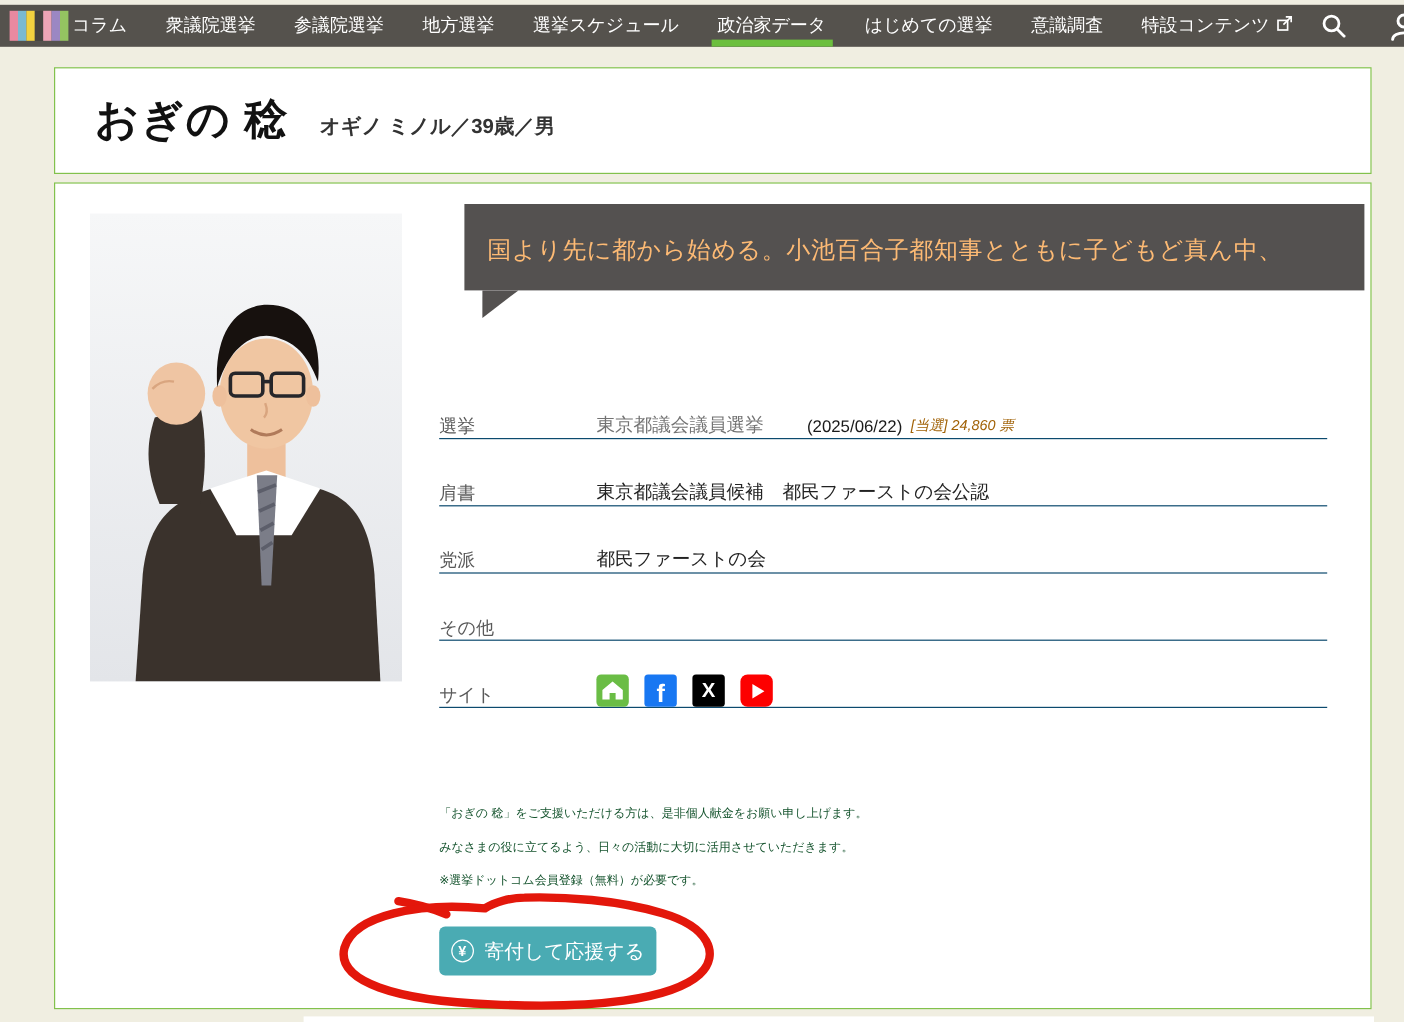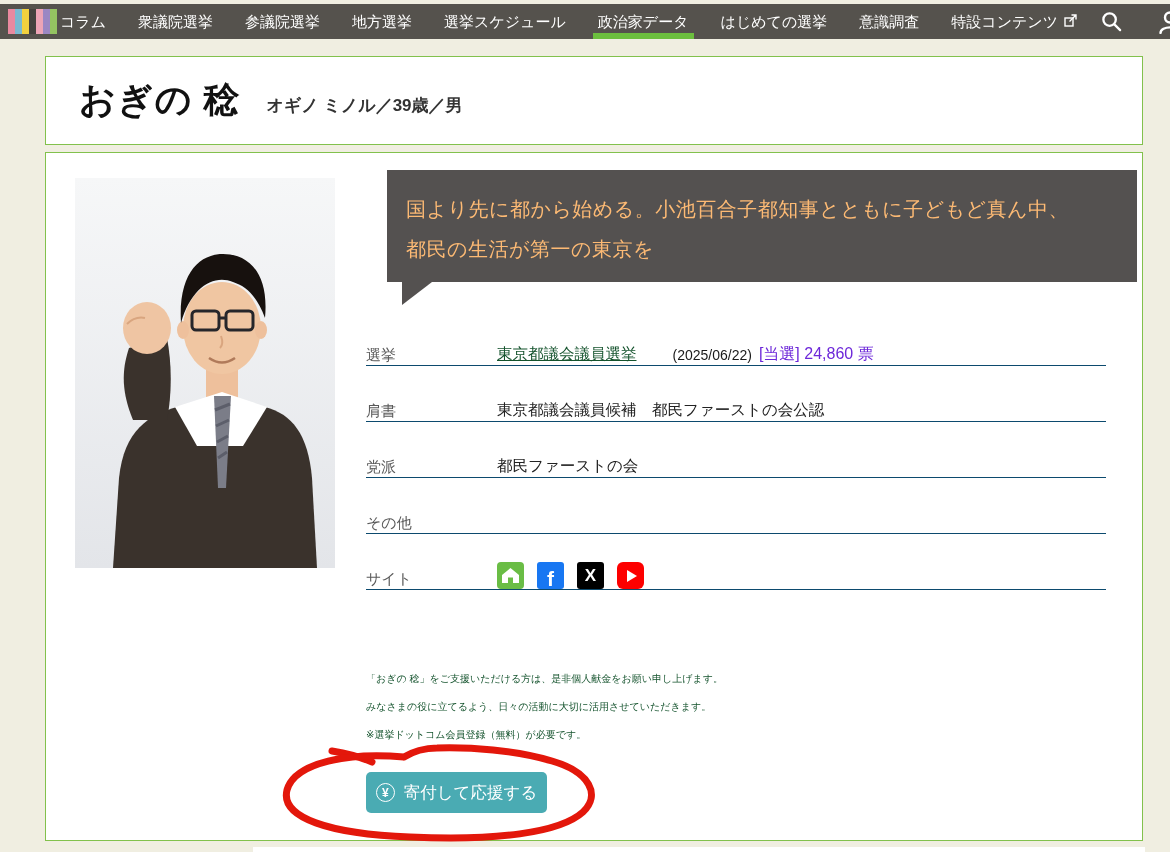--- a/index.html
+++ b/index.html
@@ -47,23 +47,23 @@
             padding:19px 20px 13px 19px;margin-left:24px; }
   .bubble .line { line-height:40px; letter-spacing:0.5px; }
   .bubble-tail { position:absolute; left:15px; top:100%; width:0; height:0;
             border-top:23px solid #545150; border-right:30px solid transparent; }
 
   
   .ptable { position:absolute; left:320px; top:157px; width:740px; }
   .prow { display:flex; align-items:flex-end; height:56px; border-bottom:1px solid #0c4a6e; }
   .prow-label { width:131px; flex:none; color:#595959; font-size:15px; }
   .prow-value { font-size:15.5px; color:#222; display:flex; align-items:center; }
-  .green-link { color:#14532d; text-decoration:underline; font-size:15.5px; cursor:pointer; }
+  .green-link { color:#737373; font-size:15.5px; cursor:pointer; }
   .elec-date { margin-left:36px; font-size:14px; color:#1a1a1a; }
-  .elec-result { margin-left:7px; font-size:16px; color:#6d28d9; }
+  .elec-result { margin-left:7px; font-size:12px; color:#a16207;font-style:italic; }
 
   
   .site-icons { display:flex; gap:13px; align-items:center; }
   .sicon { width:27px; height:27px; display:flex; align-items:center;
            justify-content:center; cursor:pointer; }
   .sicon.home { background:#6abd45; border-radius:4px; }
   .sicon.fb   { background:#1877f2; border-radius:3px; color:#fff;
                 font-size:21px; font-weight:bold; padding-top:6px; }
   .sicon.xx   { background:#000; border-radius:3px; color:#fff;
                 font-size:17px; font-weight:bold; }
@@ -180,21 +180,20 @@
       <rect x="151" y="133" width="27" height="19" rx="4" fill="none" stroke="#26262a" stroke-width="3"></rect>
       <line x1="144" y1="140" x2="151" y2="140" stroke="#26262a" stroke-width="3"></line>
 
       <path d="M146,158 q3,8 -1,12" stroke="#d9a57f" stroke-width="2" fill="none"></path>
       <path d="M134,180 Q 147,189 160,180" stroke="#b07a5a" stroke-width="2.5" fill="none"></path>
     </svg>
   </div>
 
   <div class="bubble">
     <div class="line">国より先に都から始める。小池百合子都知事とともに子どもど真ん中、</div>
-    <div class="line">都民の生活が第一の東京を</div>
     <div class="bubble-tail"></div>
   </div>
 
   <div class="ptable">
     <div class="prow">
       <div class="prow-label">選挙</div>
       <div class="prow-value">
         <a class="green-link">東京都議会議員選挙</a>
         <span class="elec-date">(2025/06/22)</span>
         <span class="elec-result">[当選] 24,860 票</span>

